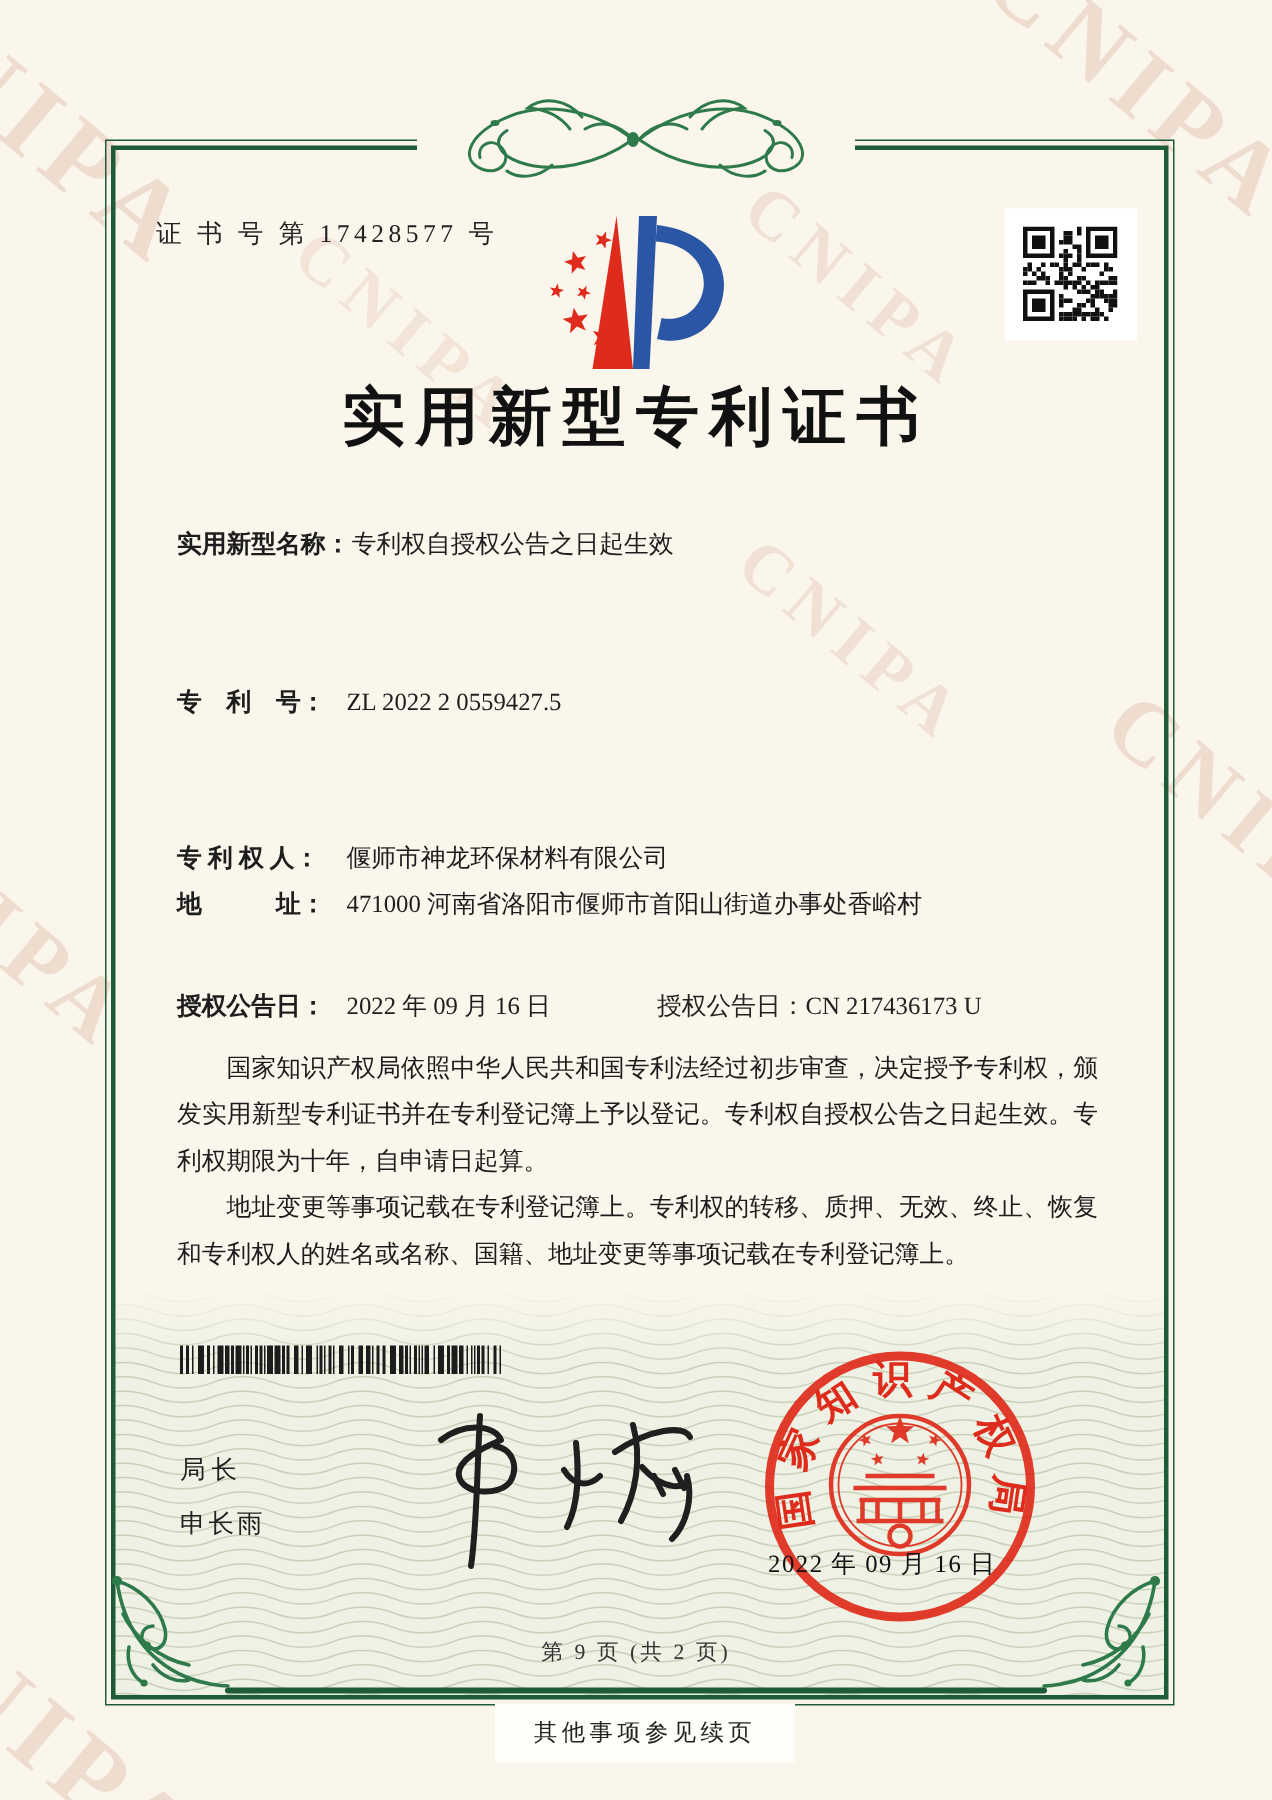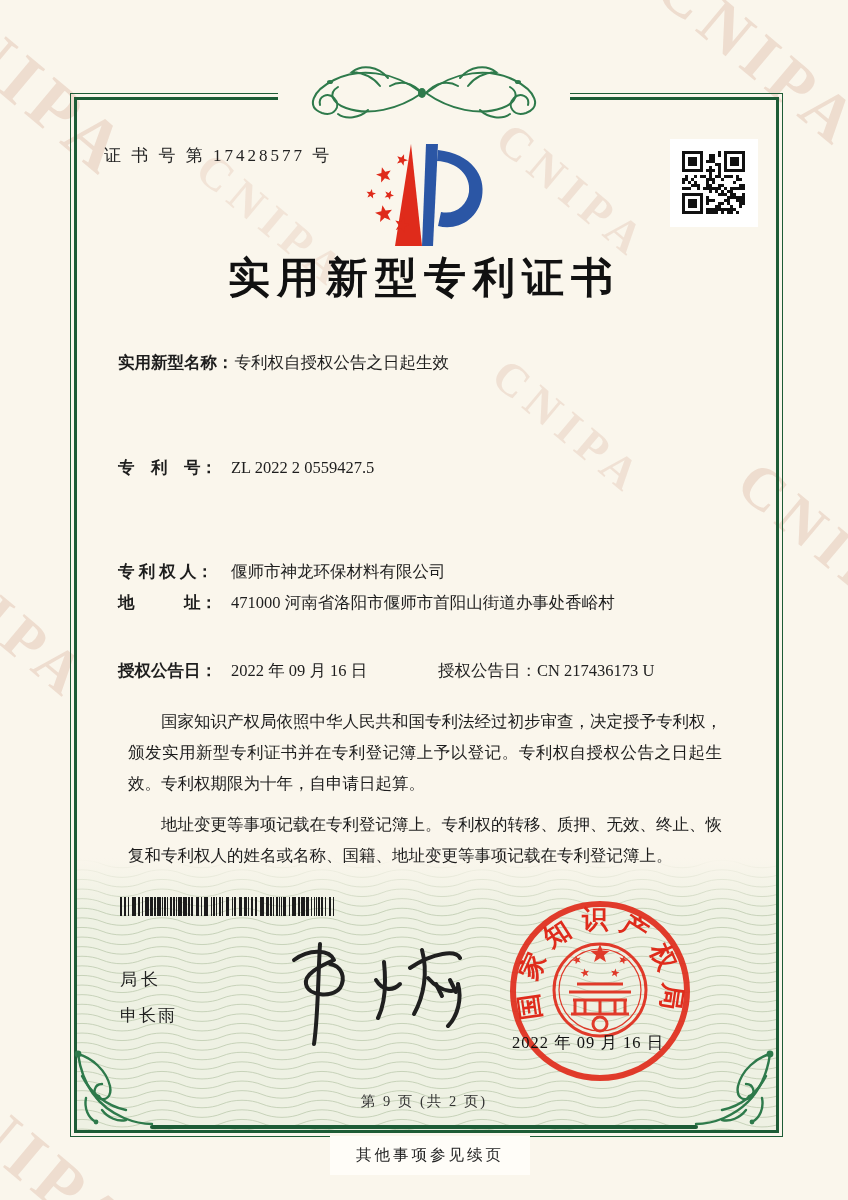--- a/index.html
+++ b/index.html
@@ -86,21 +86,21 @@
   .field .val{display:inline-block;margin-left:1px;}
   .f0{top:352px;} .f1{top:405px;} .f2{top:457px;}
   .f3{top:509px;} .f4{top:561px;} .f5{top:592px;} .f6{top:660px;}
   .grant2{position:absolute;left:438px;top:660px;z-index:2;font-size:16.5px;white-space:nowrap;}
 
   
   .bodytext{
     position:absolute;left:118px;top:696px;width:614px;z-index:2;
     font-size:16.5px;line-height:31px;text-align:justify;color:#1c1c1c;
   }
-  .bodytext p{margin:10px;text-indent:2em;}
+  .bodytext p{margin:0;text-indent:2em;}
 
   
   .barcode{
     position:absolute;left:120px;top:897px;width:218px;height:19px;z-index:2;
     font-size:0;white-space:nowrap;
   }
   .barcode i{display:inline-block;height:100%;}
 
   
   .officer-title{position:absolute;left:120px;top:968px;font-size:17px;letter-spacing:4px;z-index:2;}

